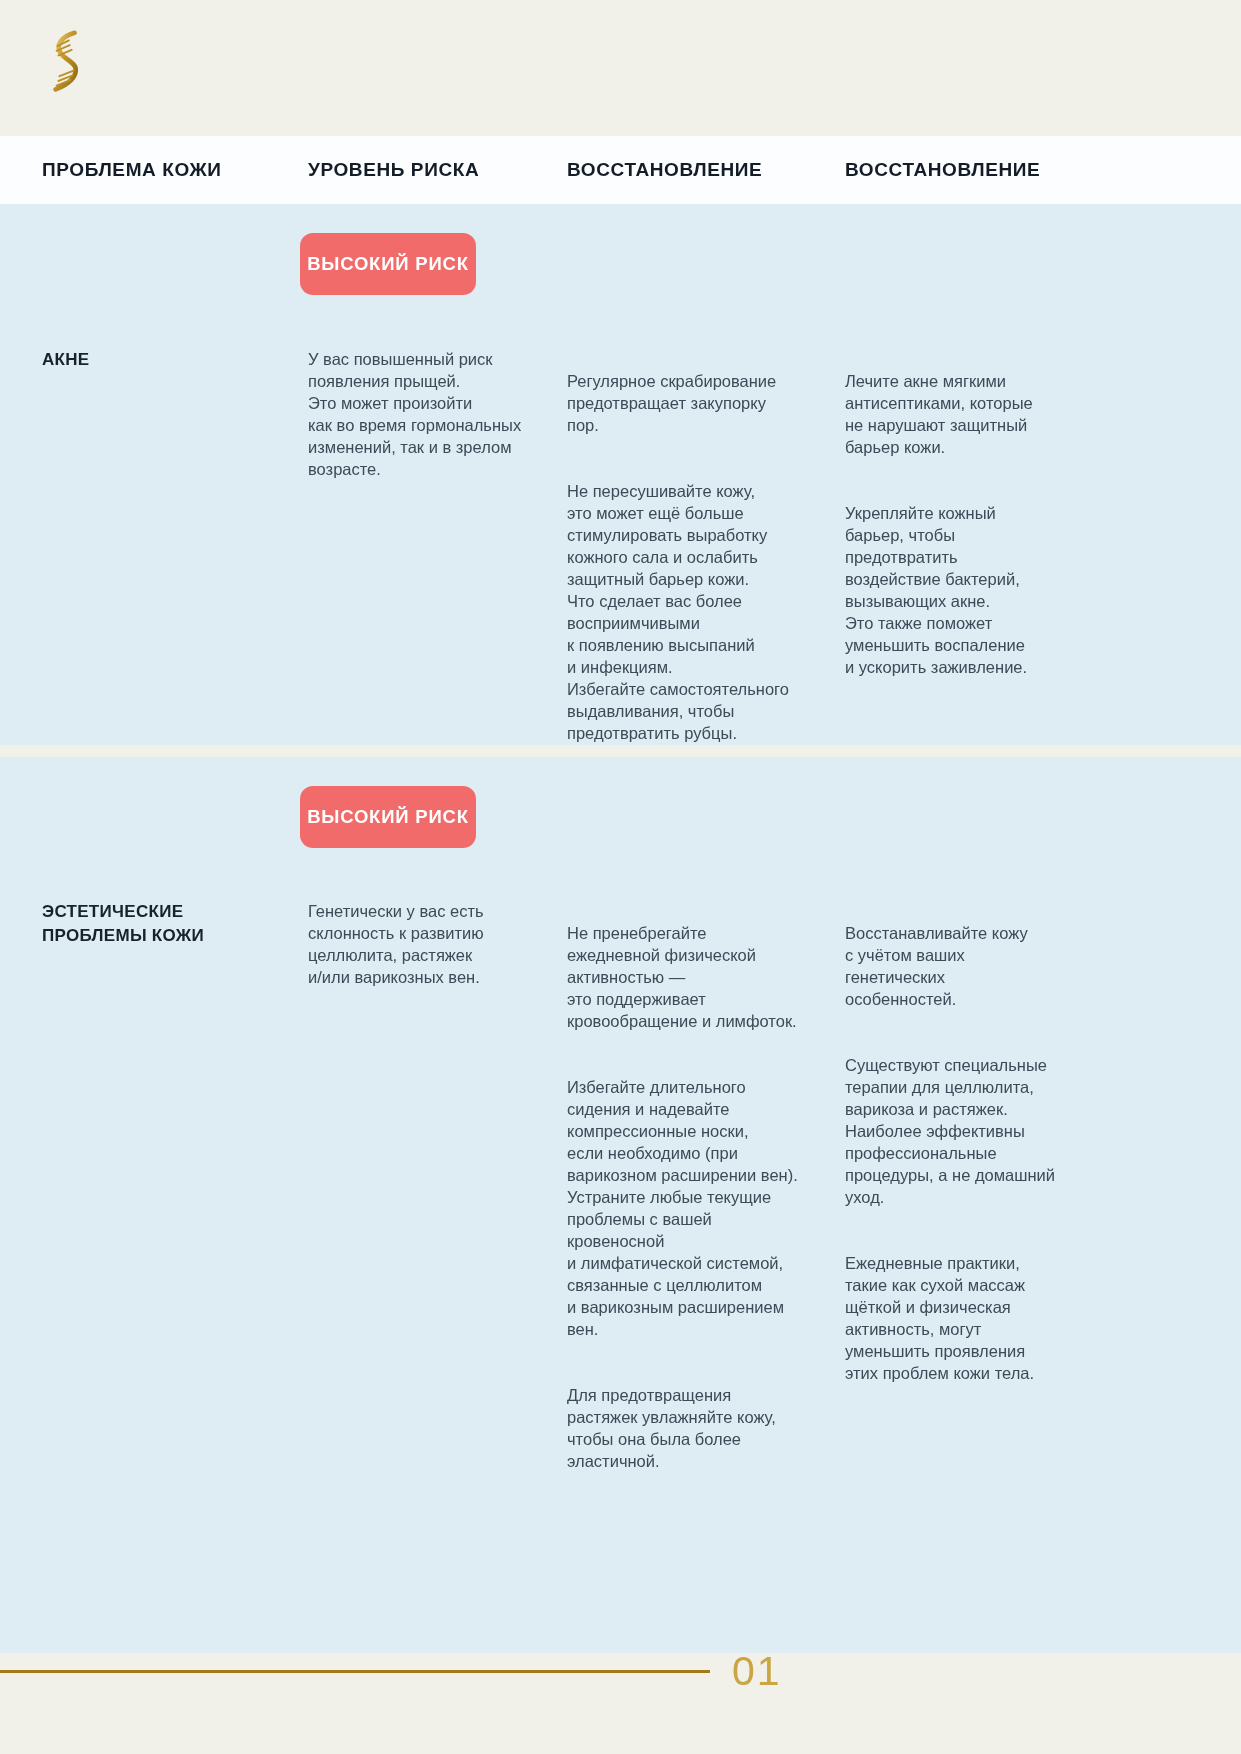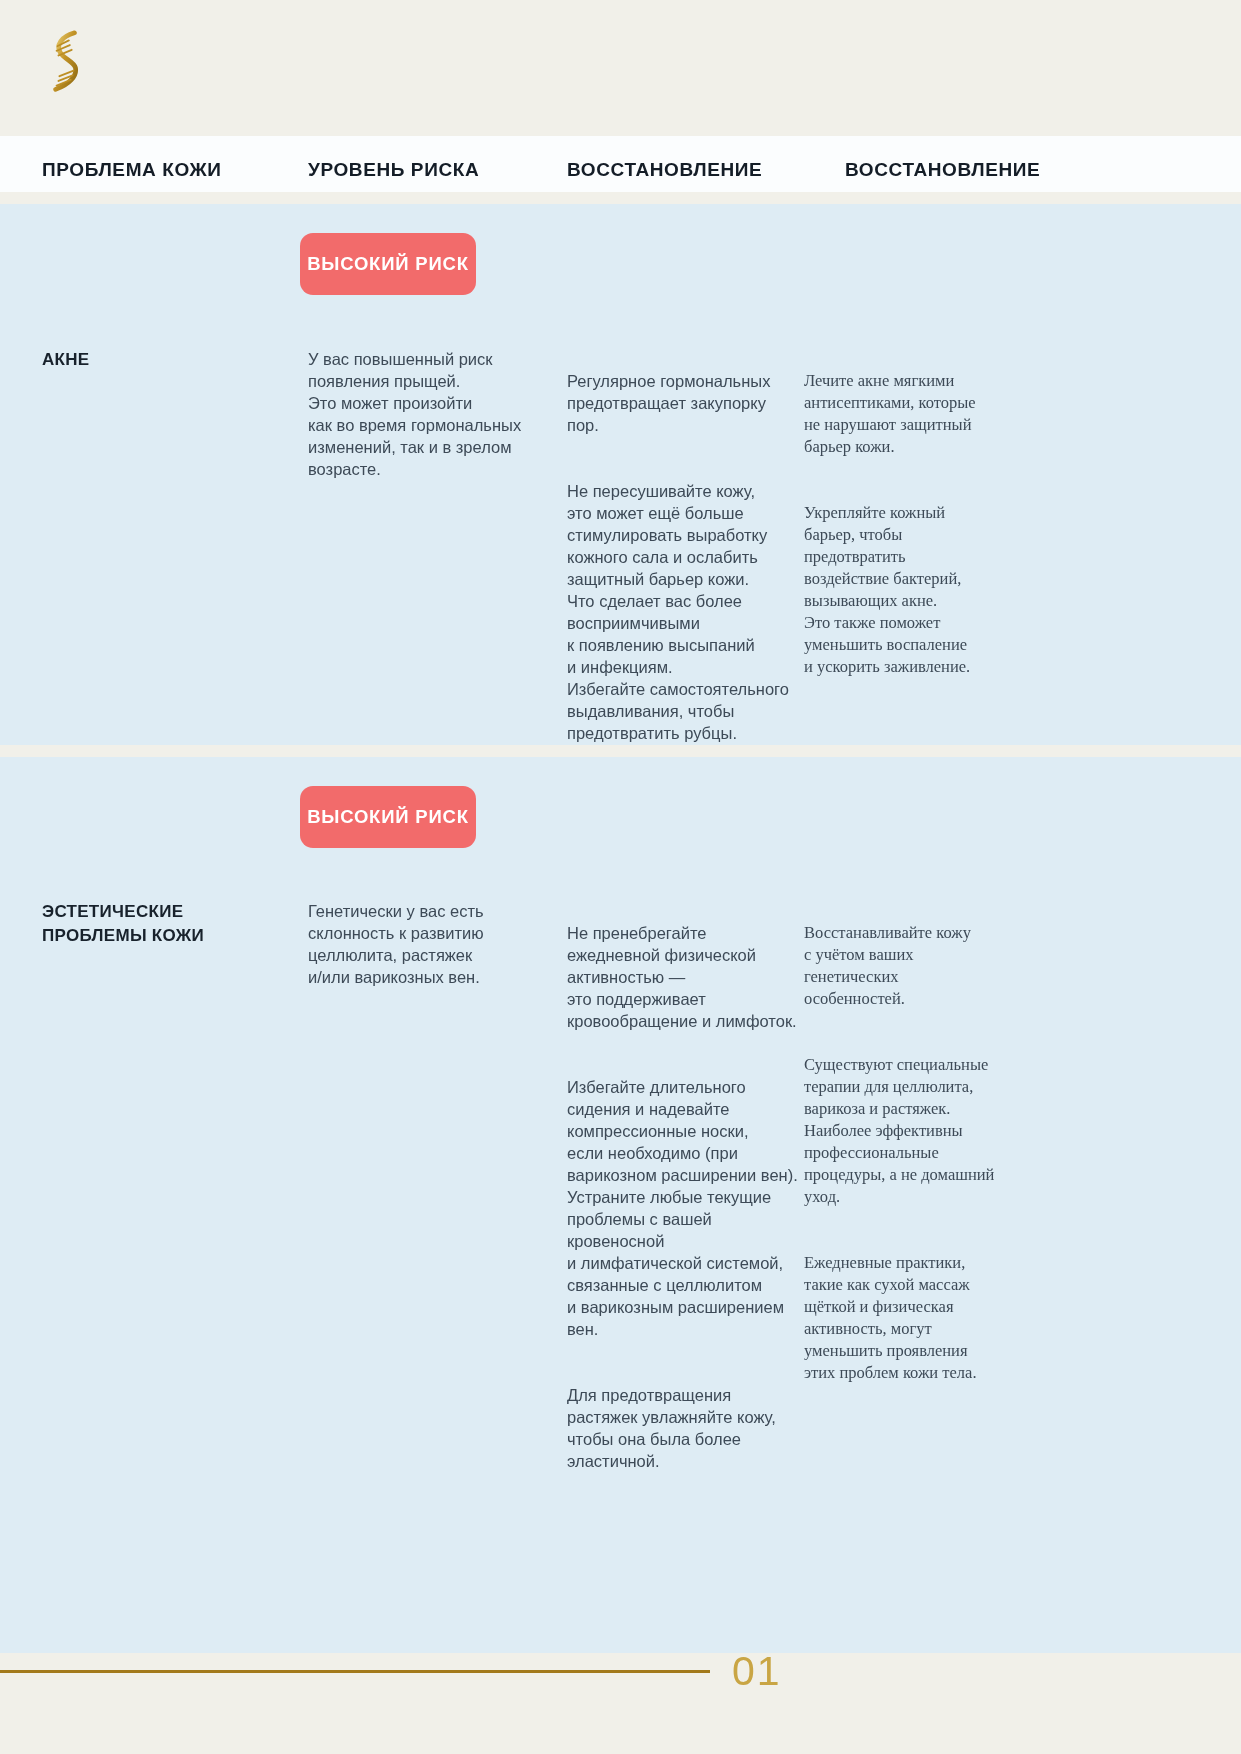--- a/index.html
+++ b/index.html
@@ -23,21 +23,21 @@
     width: 40px;
     height: 66px;
   }
 
   
   .header-row {
     position: absolute;
     top: 136px;
     left: 0;
     width: 1241px;
-    height: 56px;
+    height: 68px;
     background: #FBFDFE;
   }
   .col-header {
     position: absolute;
     top: 23px;
     font-size: 19px;
     font-weight: 700;
     letter-spacing: 0.6px;
     color: #141D27;
     white-space: nowrap;
@@ -89,21 +89,21 @@
     left: 42px;
     width: 250px;
     font-size: 17px;
     font-weight: 700;
     line-height: 24px;
     color: #18222C;
     letter-spacing: 0.3px;
   }
   .cell.risk   { left: 308px; width: 252px; }
   .cell.prev   { left: 567px; width: 268px; }
-  .cell.recov  { left: 804px; width: 240px; font-family: Liberation Serif, serif; }
+  .cell.recov  { left: 845px; width: 240px; }
 
   .section.s1 .cell { top: 144px; }
   .section.s2 .cell { top: 143px; }
 
   
   .footer-rule {
     position: absolute;
     left: 0;
     top: 1670px;
     width: 710px;
@@ -155,21 +155,21 @@
     <div class="cell problem">АКНЕ</div>
 
     <div class="cell risk">У вас повышенный риск
 появления прыщей.
 Это может произойти
 как во время гормональных
 изменений, так и в зрелом
 возрасте.</div>
 
     <div class="cell prev">
-      <p>Регулярное гормональных
+      <p>Регулярное скрабирование
 предотвращает закупорку
 пор.</p>
       <p>Не пересушивайте кожу,
 это может ещё больше
 стимулировать выработку
 кожного сала и ослабить
 защитный барьер кожи.
 Что сделает вас более
 восприимчивыми
 к появлению высыпаний

